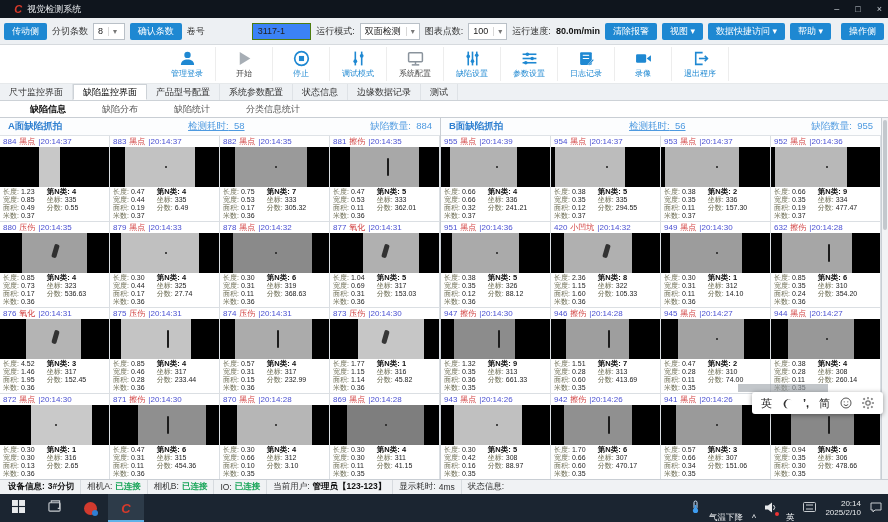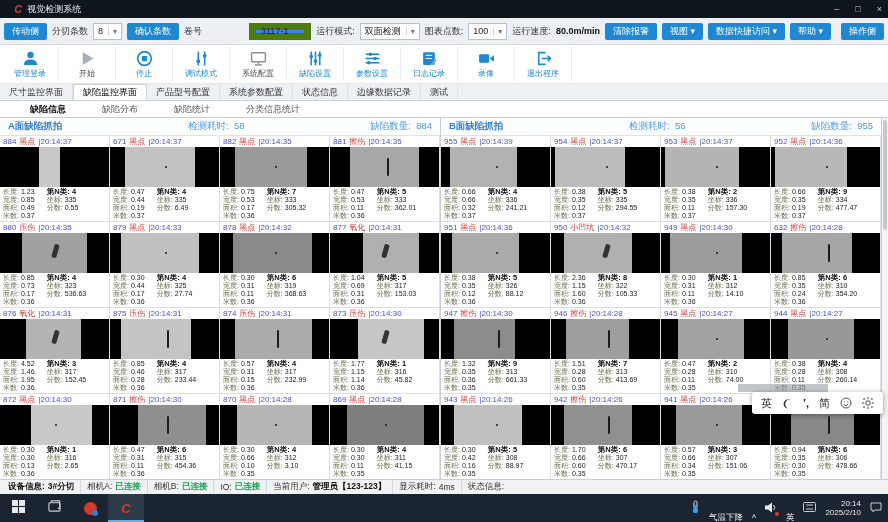--- a/index.html
+++ b/index.html
@@ -10,46 +10,46 @@
   .titlebar { height:18px; background:#0f151d; color:#e6e9ec; display:flex; align-items:center; padding:0 6px; font-size:9px; flex:0 0 auto; }
   .logo { color:#d93a2b; font-weight:bold; font-style:italic; font-size:11px; margin-right:5px; }
   .win-controls { margin-left:auto; display:flex; gap:16px; color:#c6ccd2; font-size:9px; }
   .win-controls span { cursor:default; }
 
   
   .toolbar1 { height:27px; background:#edf0f3; border-bottom:1px solid #d6dade; display:flex; align-items:center; padding:0 4px; gap:5px; font-size:9px; color:#333; flex:0 0 auto; white-space:nowrap; }
   .btn-blue { background:#1e88d2; color:#fff; border:none; border-radius:2px; padding:4px 8px; font-size:9px; line-height:1; }
   .combo { background:#fff; border:1px solid #b9c0c7; height:17px; display:flex; align-items:center; padding:0 4px; font-size:9px; color:#222; }
   .combo .arrow { color:#777; margin-left:5px; border-left:1px solid #d8d8d8; padding-left:4px; font-size:8px; }
-  .inputbox { background:#3b82f6; border:7px solid #4d7c0f; height:17px; padding:0 5px; font-size:9px; display:flex; align-items:center; color:#222;margin-left:42px; }
+  .inputbox { background:#3b82f6; border:1px solid #4d7c0f; height:17px; padding:0 5px; font-size:9px; display:flex; align-items:center; color:#222;margin-left:42px; }
   .speed-val { font-weight:bold; color:#111; }
   .spacer { flex:1; }
 
   
-  .toolbar2 { height:39px; background:#fff; display:flex; align-items:center; padding:0 2px; border-bottom:1px solid #e6e9eb; flex:0 0 auto; }
+  .toolbar2 { height:39px; background:#fff; display:flex; align-items:center; padding:0 2px; border-bottom:1px solid #e6e9eb; flex:0 0 auto;justify-content:center; }
   .tool-item { width:57px; height:34px; display:flex; flex-direction:column; align-items:center; justify-content:center; gap:1px; border-right:1px solid #ededed; }
   .tool-item .lbl { font-size:8px; color:#1e88d2; white-space:nowrap; }
   .tool-item svg { display:block; }
 
   
   .maintabs { height:17px; background:#eef1f4; display:flex; border-bottom:1px solid #cdd2d7; font-size:9px; color:#333; flex:0 0 auto; }
   .maintab { padding:0 9px; display:flex; align-items:center; border-right:1px solid #dee2e6;text-align:right; }
   .maintab.active { background:#fff; border:1px solid #cdd2d7; border-bottom:1px solid #fff; color:#000; }
 
   
   .subtabs { height:16px; background:#fff; display:flex; align-items:center; padding-left:12px; font-size:9px; color:#555; flex:0 0 auto; }
   .subtab { padding:0 18px; }
   .subtab.active { color:#0d0d0d; font-weight:bold; }
 
   
   .content { flex:1 1 auto; display:flex; border-top:1px solid #c9ced4; min-height:0; position:relative; background:#6d28d9; }
   .panel { width:441px; border-right:1px solid #c9ced4; display:flex; flex-direction:column; min-height:0; }
   .panel-header { height:18px; display:flex; align-items:center; padding:0 8px; background:#fcfdfe; border-bottom:1px solid #dfe3e7; font-size:9.5px; flex:0 0 auto; }
   .panel-title { color:#2e7fd0; font-weight:bold; }
-  .ph-mid { margin:0 auto; color:#4e9ae0; }
+  .ph-mid { margin:0 auto; color:#4e9ae0;text-decoration:underline; }
   .ph-right { color:#4e9ae0; }
   .grid { flex:1; display:grid; grid-template-columns:repeat(4,1fr); grid-auto-rows:86px; overflow:hidden; }
   .card { border-right:1px solid #dbdfe3; border-bottom:1px solid #dbdfe3; display:flex; flex-direction:column; overflow:hidden; background:#fff; }
   .card-h { height:12px; font-size:8px; display:flex; gap:3px; align-items:center; padding:0 3px; white-space:nowrap; overflow:hidden; }
   .c-id { color:#4a50d2; } .c-type { color:#d03a3a; } .c-time { color:#4a50d2; }
   .card-img { height:42px; background:#000; position:relative; overflow:hidden; }
   .band { position:absolute; top:0; bottom:0; }
   .mark { position:absolute; background:#1c1c1c; }
   .mark.dot { width:2px; height:2px; left:50%; top:46%; border-radius:50%; }
   .mark.streak { width:2px; height:18px; left:52%; top:26%; border-radius:1px; }
@@ -282,21 +282,21 @@
       <div class="ci-right">
         <div class="ci-class"><span>第N类:</span> <span>4</span></div>
         <div><span class="ci-lab">坐标:</span> <span class="ci-val">335</span></div>
         <div><span class="ci-lab">分数:</span> <span class="ci-val">0.55</span></div>
       </div>
     </div>
   </div>
 
   <div class="card">
     <div class="card-h">
-      <span class="c-id">671</span>
+      <span class="c-id">883</span>
       <span class="c-type">黑点</span>
       <span class="c-time">|20:14:37</span>
     </div>
     <div class="card-img">
       <div class="band" style="left: 14%; width: 64%; background: rgb(194, 194, 194);"></div>
       <div class="mark dot"></div>
     </div>
     <div class="card-info">
       <div><span class="ci-lab">长度:</span> <span class="ci-val">0.47</span></div>
       <div><span class="ci-lab">宽度:</span> <span class="ci-val">0.44</span></div>
@@ -750,21 +750,21 @@
       <div class="ci-right">
         <div class="ci-class"><span>第N类:</span> <span>5</span></div>
         <div><span class="ci-lab">坐标:</span> <span class="ci-val">326</span></div>
         <div><span class="ci-lab">分数:</span> <span class="ci-val">88.12</span></div>
       </div>
     </div>
   </div>
 
   <div class="card">
     <div class="card-h">
-      <span class="c-id">950</span>
+      <span class="c-id">420</span>
       <span class="c-type">小凹坑</span>
       <span class="c-time">|20:14:32</span>
     </div>
     <div class="card-img">
       <div class="band" style="left: 12%; width: 62%; background: rgb(176, 176, 176);"></div>
       <div class="mark blob"></div>
     </div>
     <div class="card-info">
       <div><span class="ci-lab">长度:</span> <span class="ci-val">2.36</span></div>
       <div><span class="ci-lab">宽度:</span> <span class="ci-val">1.15</span></div>

